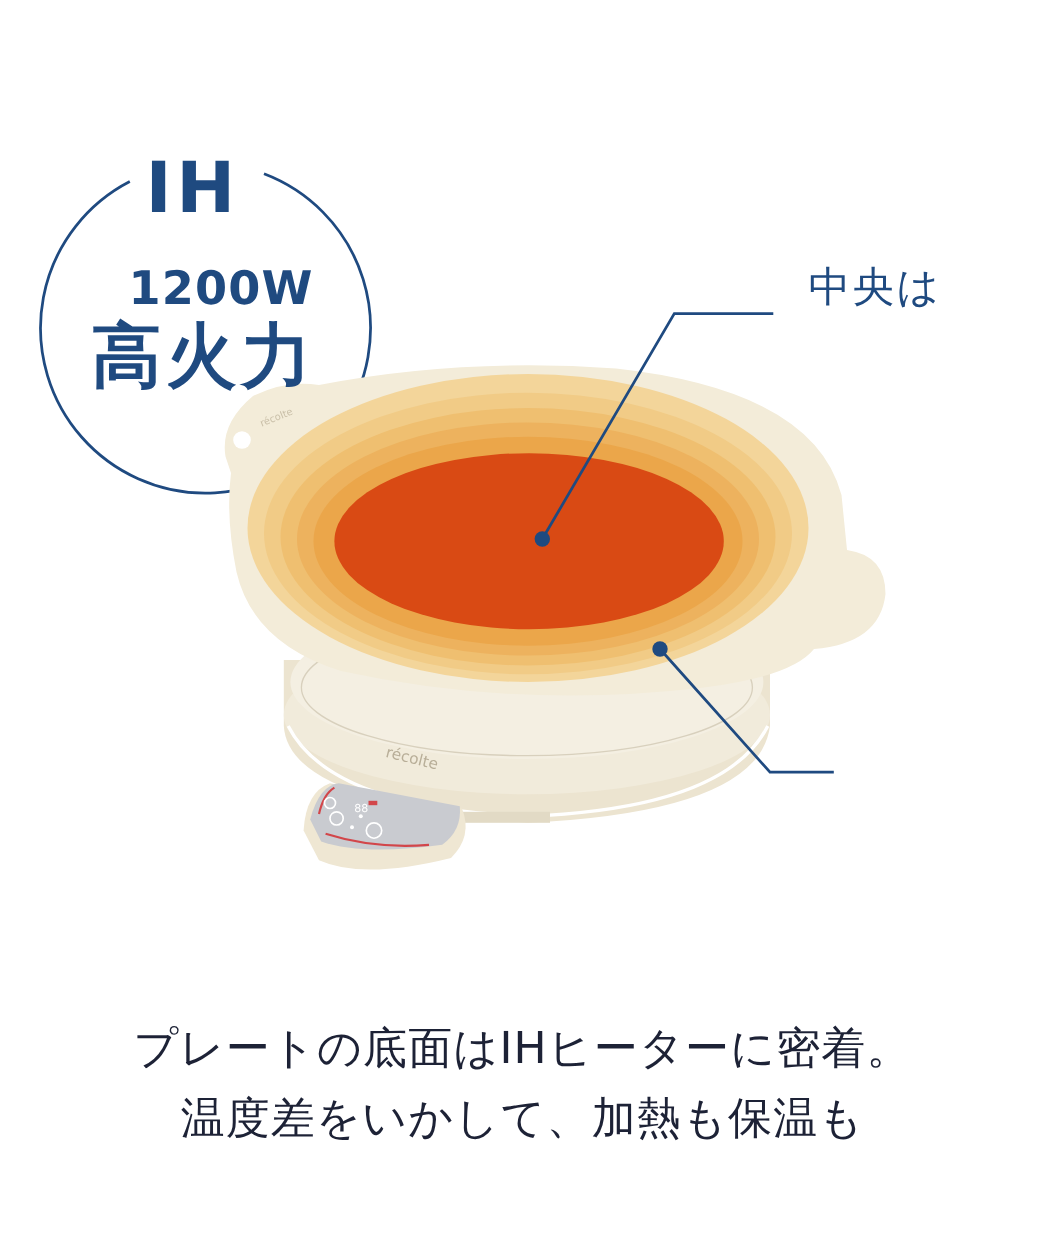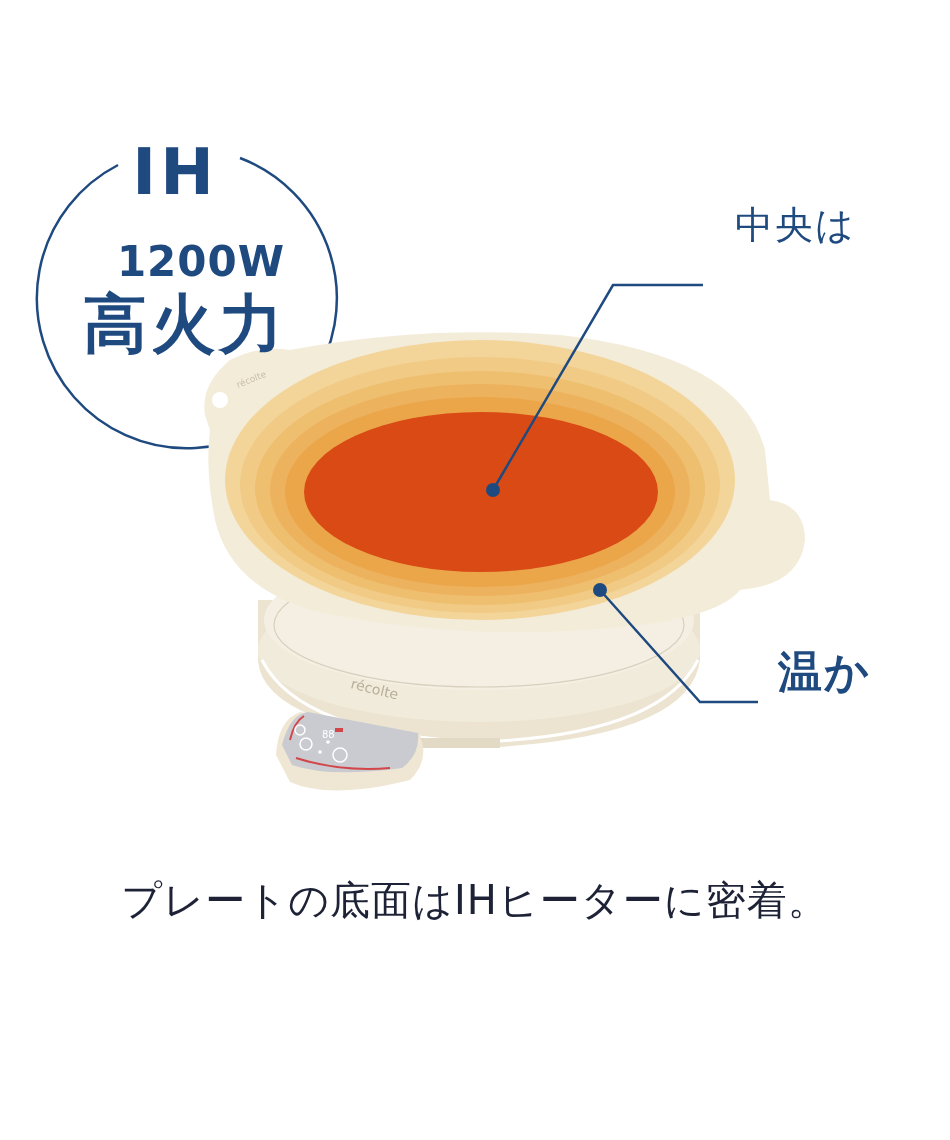--- a/index.html
+++ b/index.html
@@ -7,25 +7,25 @@
          font-family: "DejaVu Sans", "Liberation Sans", sans-serif; }
   .art { position: absolute; left: 0; top: 0; width: 950px; height: 1140px; }
   .badge-title { position: absolute; left: 120px; top: 132px; width: 110px; text-align: center;
                  font-family: "DejaVu Sans", sans-serif; font-weight: 700; font-size: 64px;
                  letter-spacing: 4px; color: #1f4a80; line-height: 80px; }
   .badge-watt { position: absolute; left: 96px; top: 237px; width: 210px; text-align: center;
                 font-weight: 700; font-size: 42px; color: #1f4a80; letter-spacing: 1px; line-height: 50px; }
   .badge-power { position: absolute; left: 80px; top: 294px; width: 210px; text-align: center;
                  font-weight: 700; font-size: 64px; color: #1f4a80; letter-spacing: 4px; line-height: 60px; }
   .callout { position: absolute; color: #1f4a80; }
-  .callout .l1 { font-size: 38px; font-weight: 400; line-height: 50px; letter-spacing: 2px; }
+  .callout .l1 { font-size: 38px; font-weight: 400; line-height: 50px; letter-spacing: 2px; margin-top: 36px; }
   .callout .l2 { font-size: 44px; font-weight: 700; line-height: 56px; letter-spacing: 2px; }
   .callout-center { left: 735px; top: 200px; }
   .callout-edge { left: 778px; top: 644px; }
-  .caption { position: absolute; left: 0; top: 868px; width: 950px; text-align: center;
+  .caption { position: absolute; left: 0; top: 921px; width: 950px; text-align: center;
              color: #1d2236; font-size: 40px; line-height: 64px; letter-spacing: 1px; }
 </style>
 </head>
 <body>
 
 <svg class="art" viewBox="0 0 950 1140" xmlns="http://www.w3.org/2000/svg">
 
   <path d="M 118 165 A 150 150 0 1 0 240 158" fill="none" stroke="#1f4a80" stroke-width="2.5"></path>
 
   <g>
@@ -76,18 +76,18 @@
 
 <div class="badge-title">IH</div>
 <div class="badge-watt">1200W</div>
 <div class="badge-power">高火力</div>
 
 <div class="callout callout-center">
   <div class="l1">中央は</div>
 </div>
 
 <div class="callout callout-edge">
-  <div class="l2">温か</div>
 </div>
 
 <div class="caption">
   <div>プレートの底面はIHヒーターに密着。</div>
+  <div>温度差をいかして、加熱も保温も</div>
 </div>
 
 </body></html>

